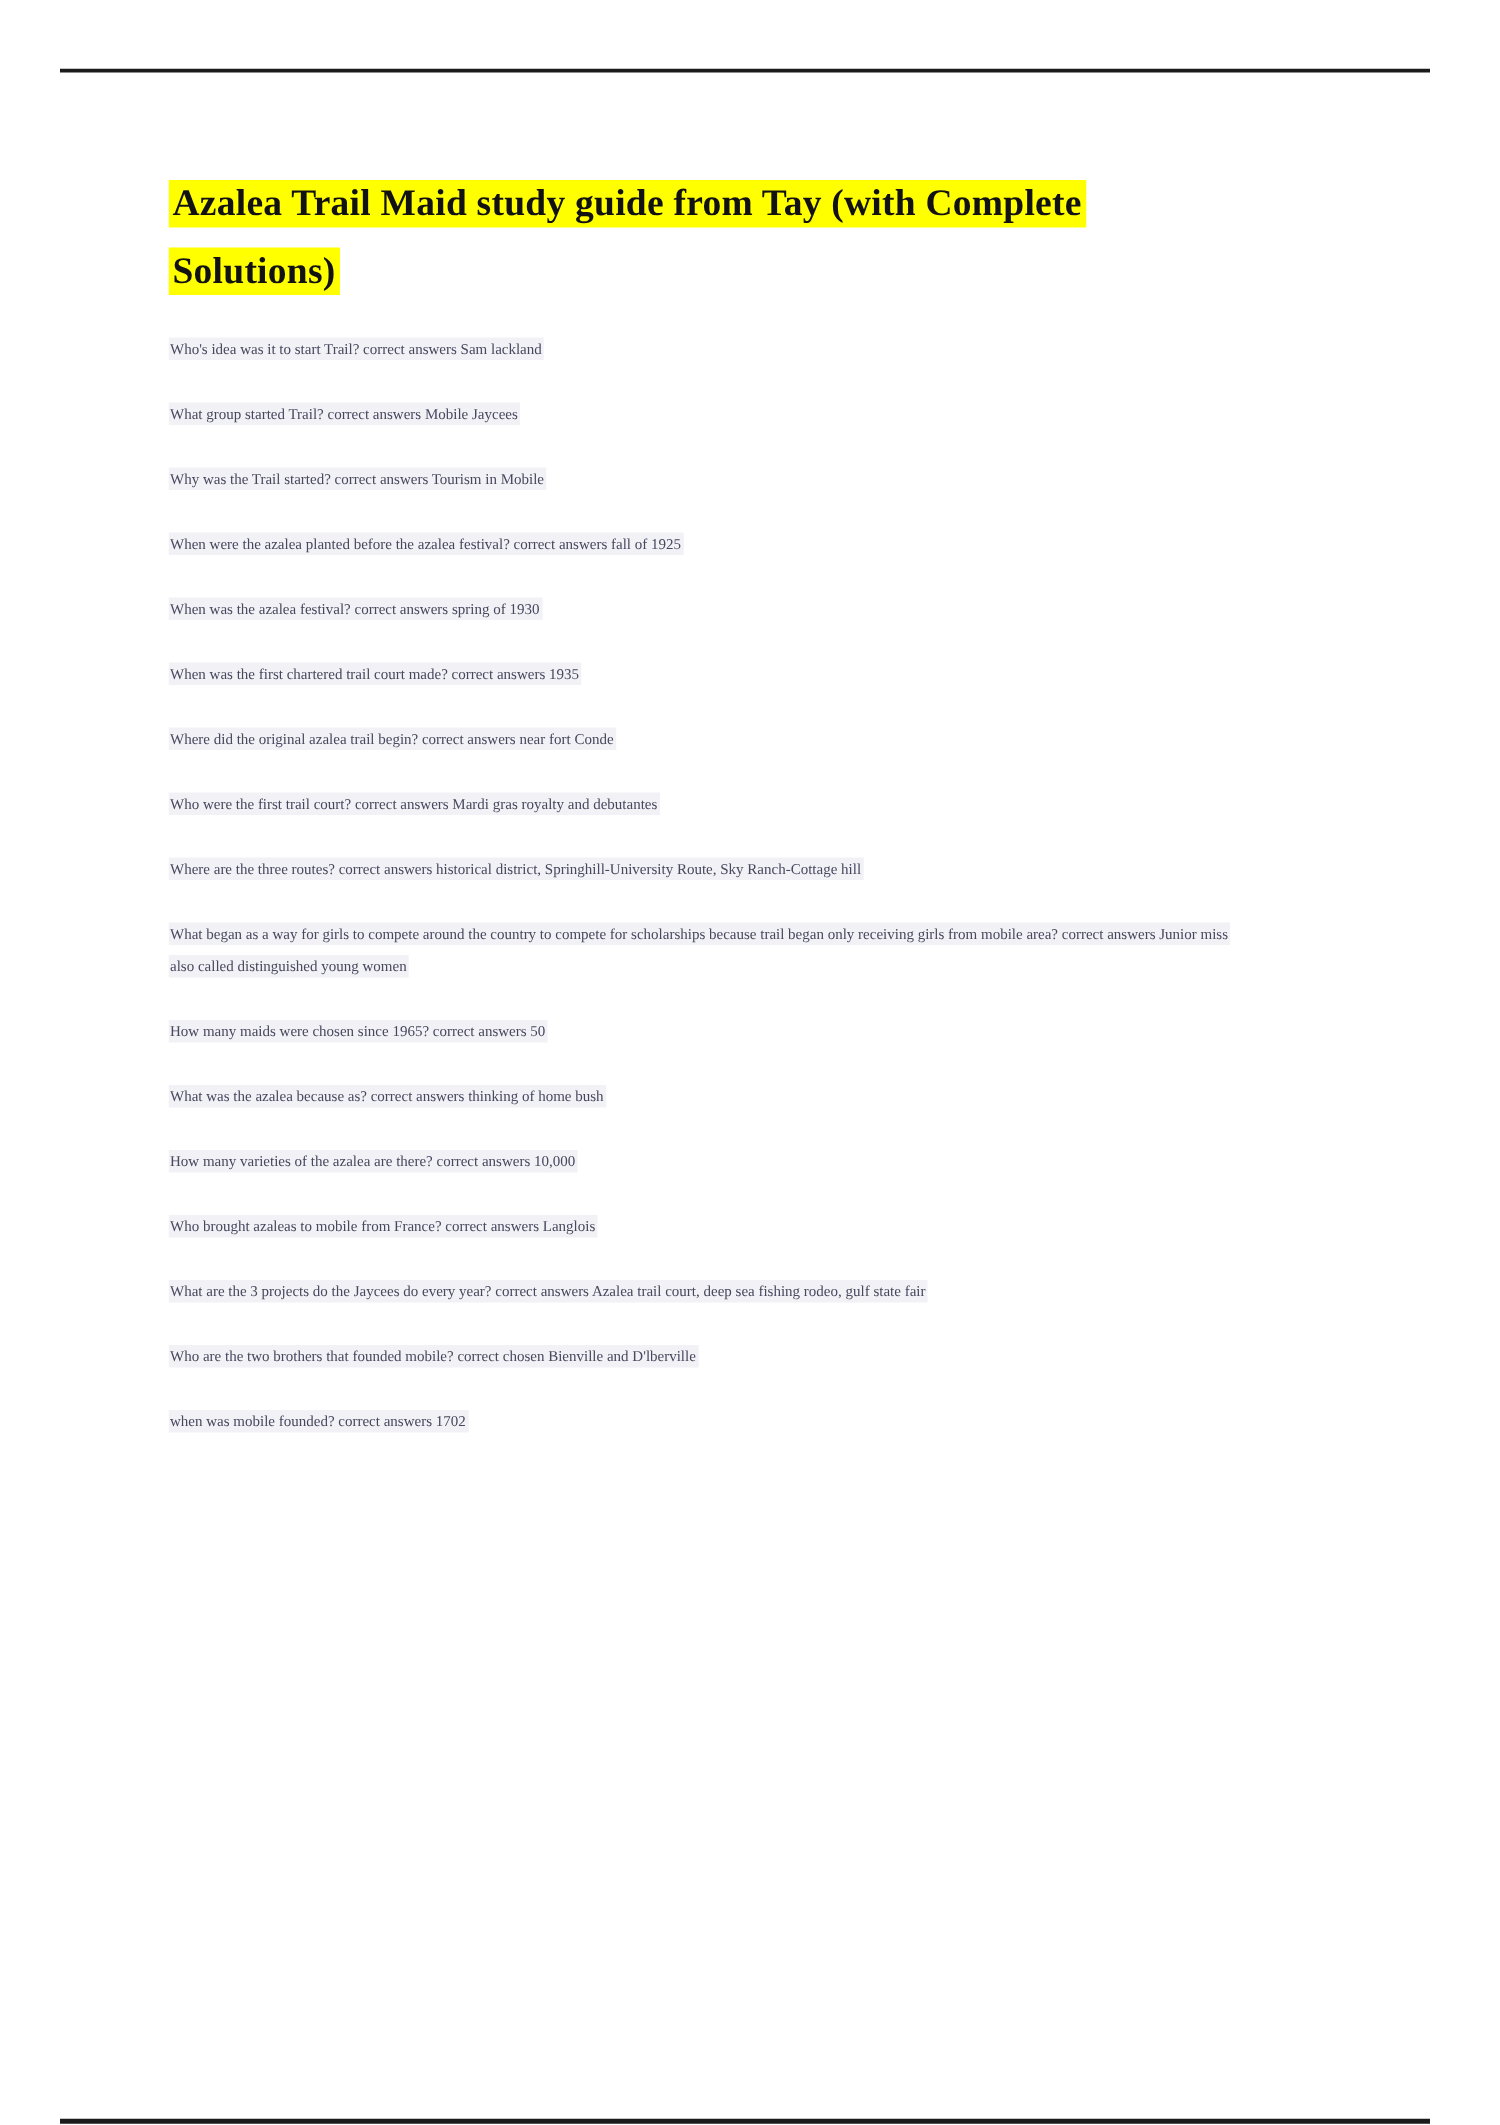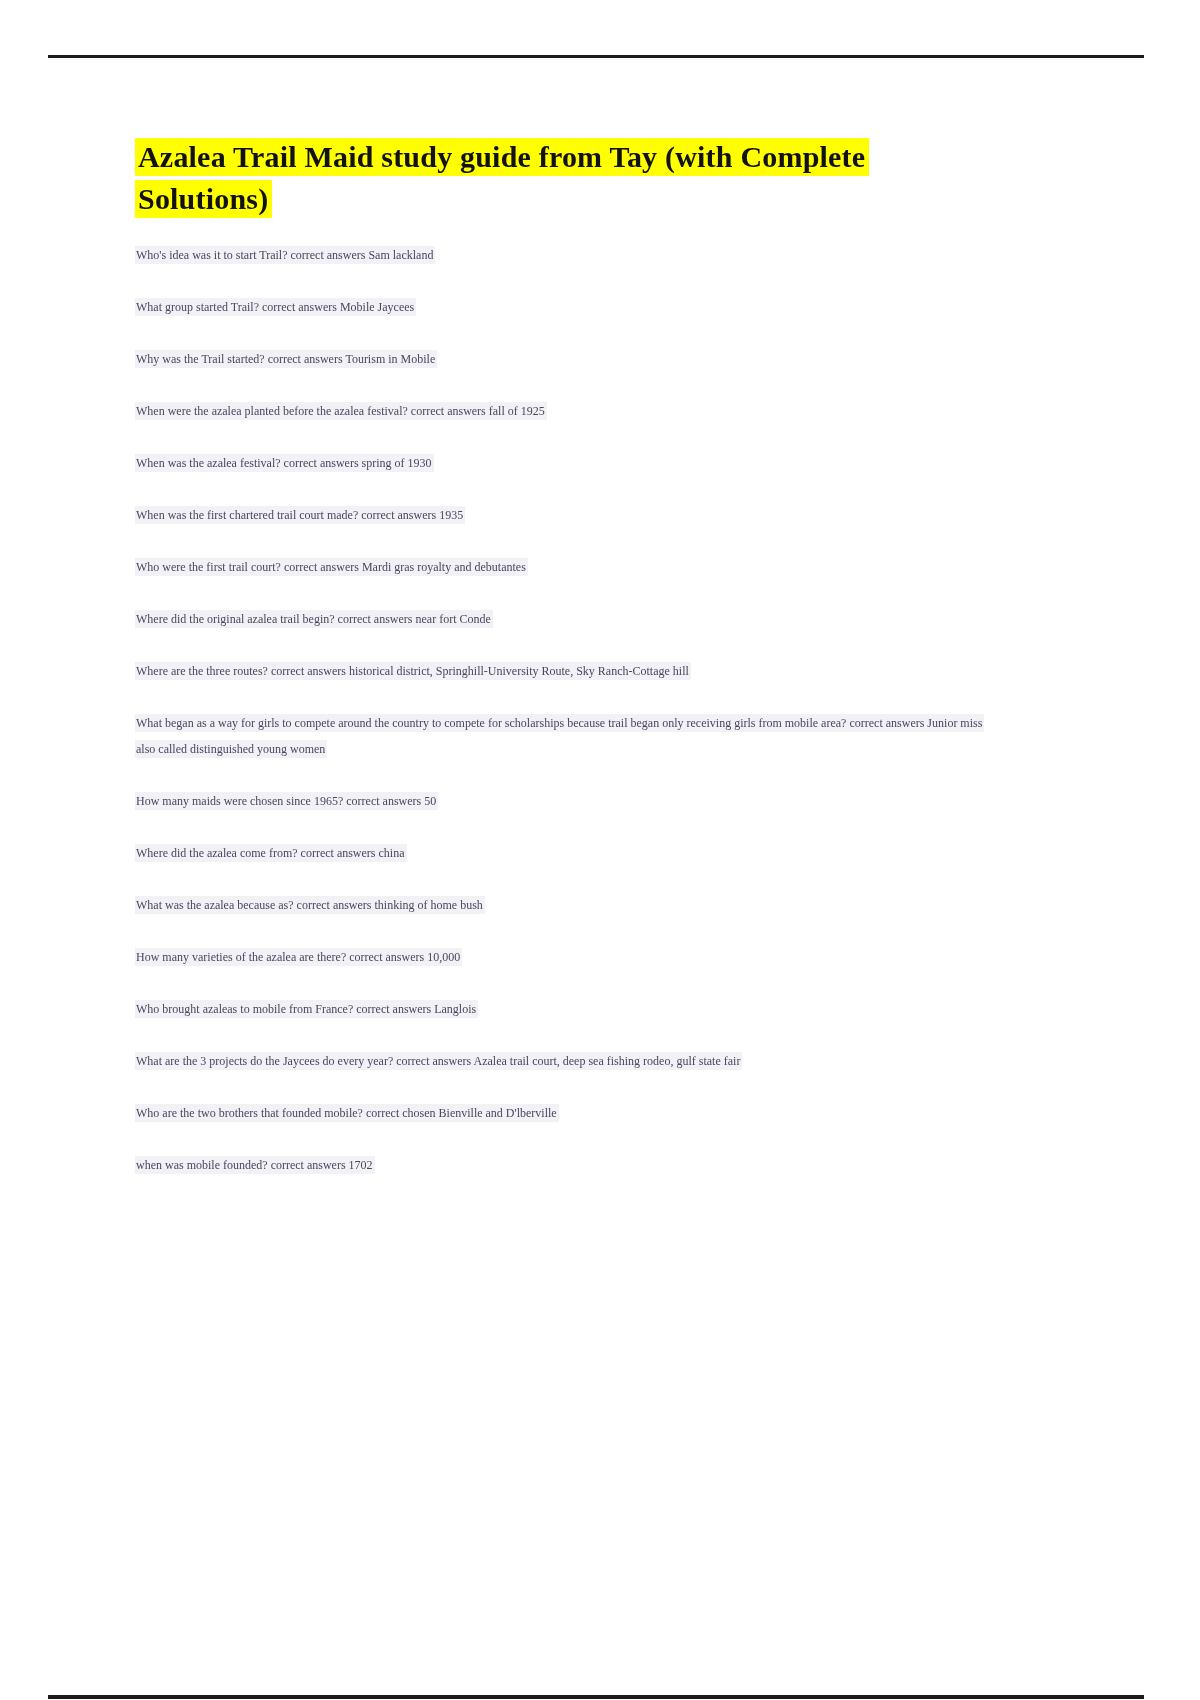--- a/index.html
+++ b/index.html
@@ -31,21 +31,21 @@
   .rule.top { top: 55px; height: 3px; }
   .rule.bottom { top: 1695px; height: 4px; }
   .content {
     position: absolute;
     left: 135px;
     top: 136px;
     width: 856px;
   }
   h1.doc-title {
     font-size: 30px;
-    line-height: 42px;
+    line-height: 54px;
     font-weight: bold;
     color: var(--title-color);
     max-width: 860px;
     margin-bottom: 22px;
     letter-spacing: 0.2px;
   }
   h1.doc-title .hl-yellow {
     background: var(--title-hl);
     padding: 2px 4px 3px 3px;
     -webkit-box-decoration-break: clone;
@@ -73,26 +73,25 @@
   <div class="content">
     <h1 class="doc-title"><span class="hl-yellow">Azalea Trail Maid study guide from Tay (with Complete Solutions)</span></h1>
 
     <div class="qa-list">
         <p class="qa"><span class="hl-gray">Who's idea was it to start Trail? correct answers Sam lackland</span></p>
         <p class="qa"><span class="hl-gray">What group started Trail? correct answers Mobile Jaycees</span></p>
         <p class="qa"><span class="hl-gray">Why was the Trail started? correct answers Tourism in Mobile</span></p>
         <p class="qa"><span class="hl-gray">When were the azalea planted before the azalea festival? correct answers fall of 1925</span></p>
         <p class="qa"><span class="hl-gray">When was the azalea festival? correct answers spring of 1930</span></p>
         <p class="qa"><span class="hl-gray">When was the first chartered trail court made? correct answers 1935</span></p>
+        <p class="qa"><span class="hl-gray">Where did the original azalea trail begin? correct answers near fort Conde</span></p>
         <p class="qa"><span class="hl-gray">Who were the first trail court? correct answers Mardi gras royalty and debutantes</span></p>
-        <p class="qa"><span class="hl-gray">Where did the original azalea trail begin? correct answers near fort Conde</span></p>
         <p class="qa"><span class="hl-gray">Where are the three routes? correct answers historical district, Springhill-University Route, Sky Ranch-Cottage hill</span></p>
         <p class="qa"><span class="hl-gray">What began as a way for girls to compete around the country to compete for scholarships because trail began only receiving girls from mobile area? correct answers Junior miss also called distinguished young women</span></p>
         <p class="qa"><span class="hl-gray">How many maids were chosen since 1965? correct answers 50</span></p>
-        <p class="qa"><span class="hl-gray">Where did the azalea come from? correct answers china</span></p>
         <p class="qa"><span class="hl-gray">What was the azalea because as? correct answers thinking of home bush</span></p>
         <p class="qa"><span class="hl-gray">How many varieties of the azalea are there? correct answers 10,000</span></p>
         <p class="qa"><span class="hl-gray">Who brought azaleas to mobile from France? correct answers Langlois</span></p>
         <p class="qa"><span class="hl-gray">What are the 3 projects do the Jaycees do every year? correct answers Azalea trail court, deep sea fishing rodeo, gulf state fair</span></p>
         <p class="qa"><span class="hl-gray">Who are the two brothers that founded mobile? correct chosen Bienville and D'lberville</span></p>
         <p class="qa"><span class="hl-gray">when was mobile founded? correct answers 1702</span></p>
       </div>
   </div>
 
   <div class="rule bottom"></div>

